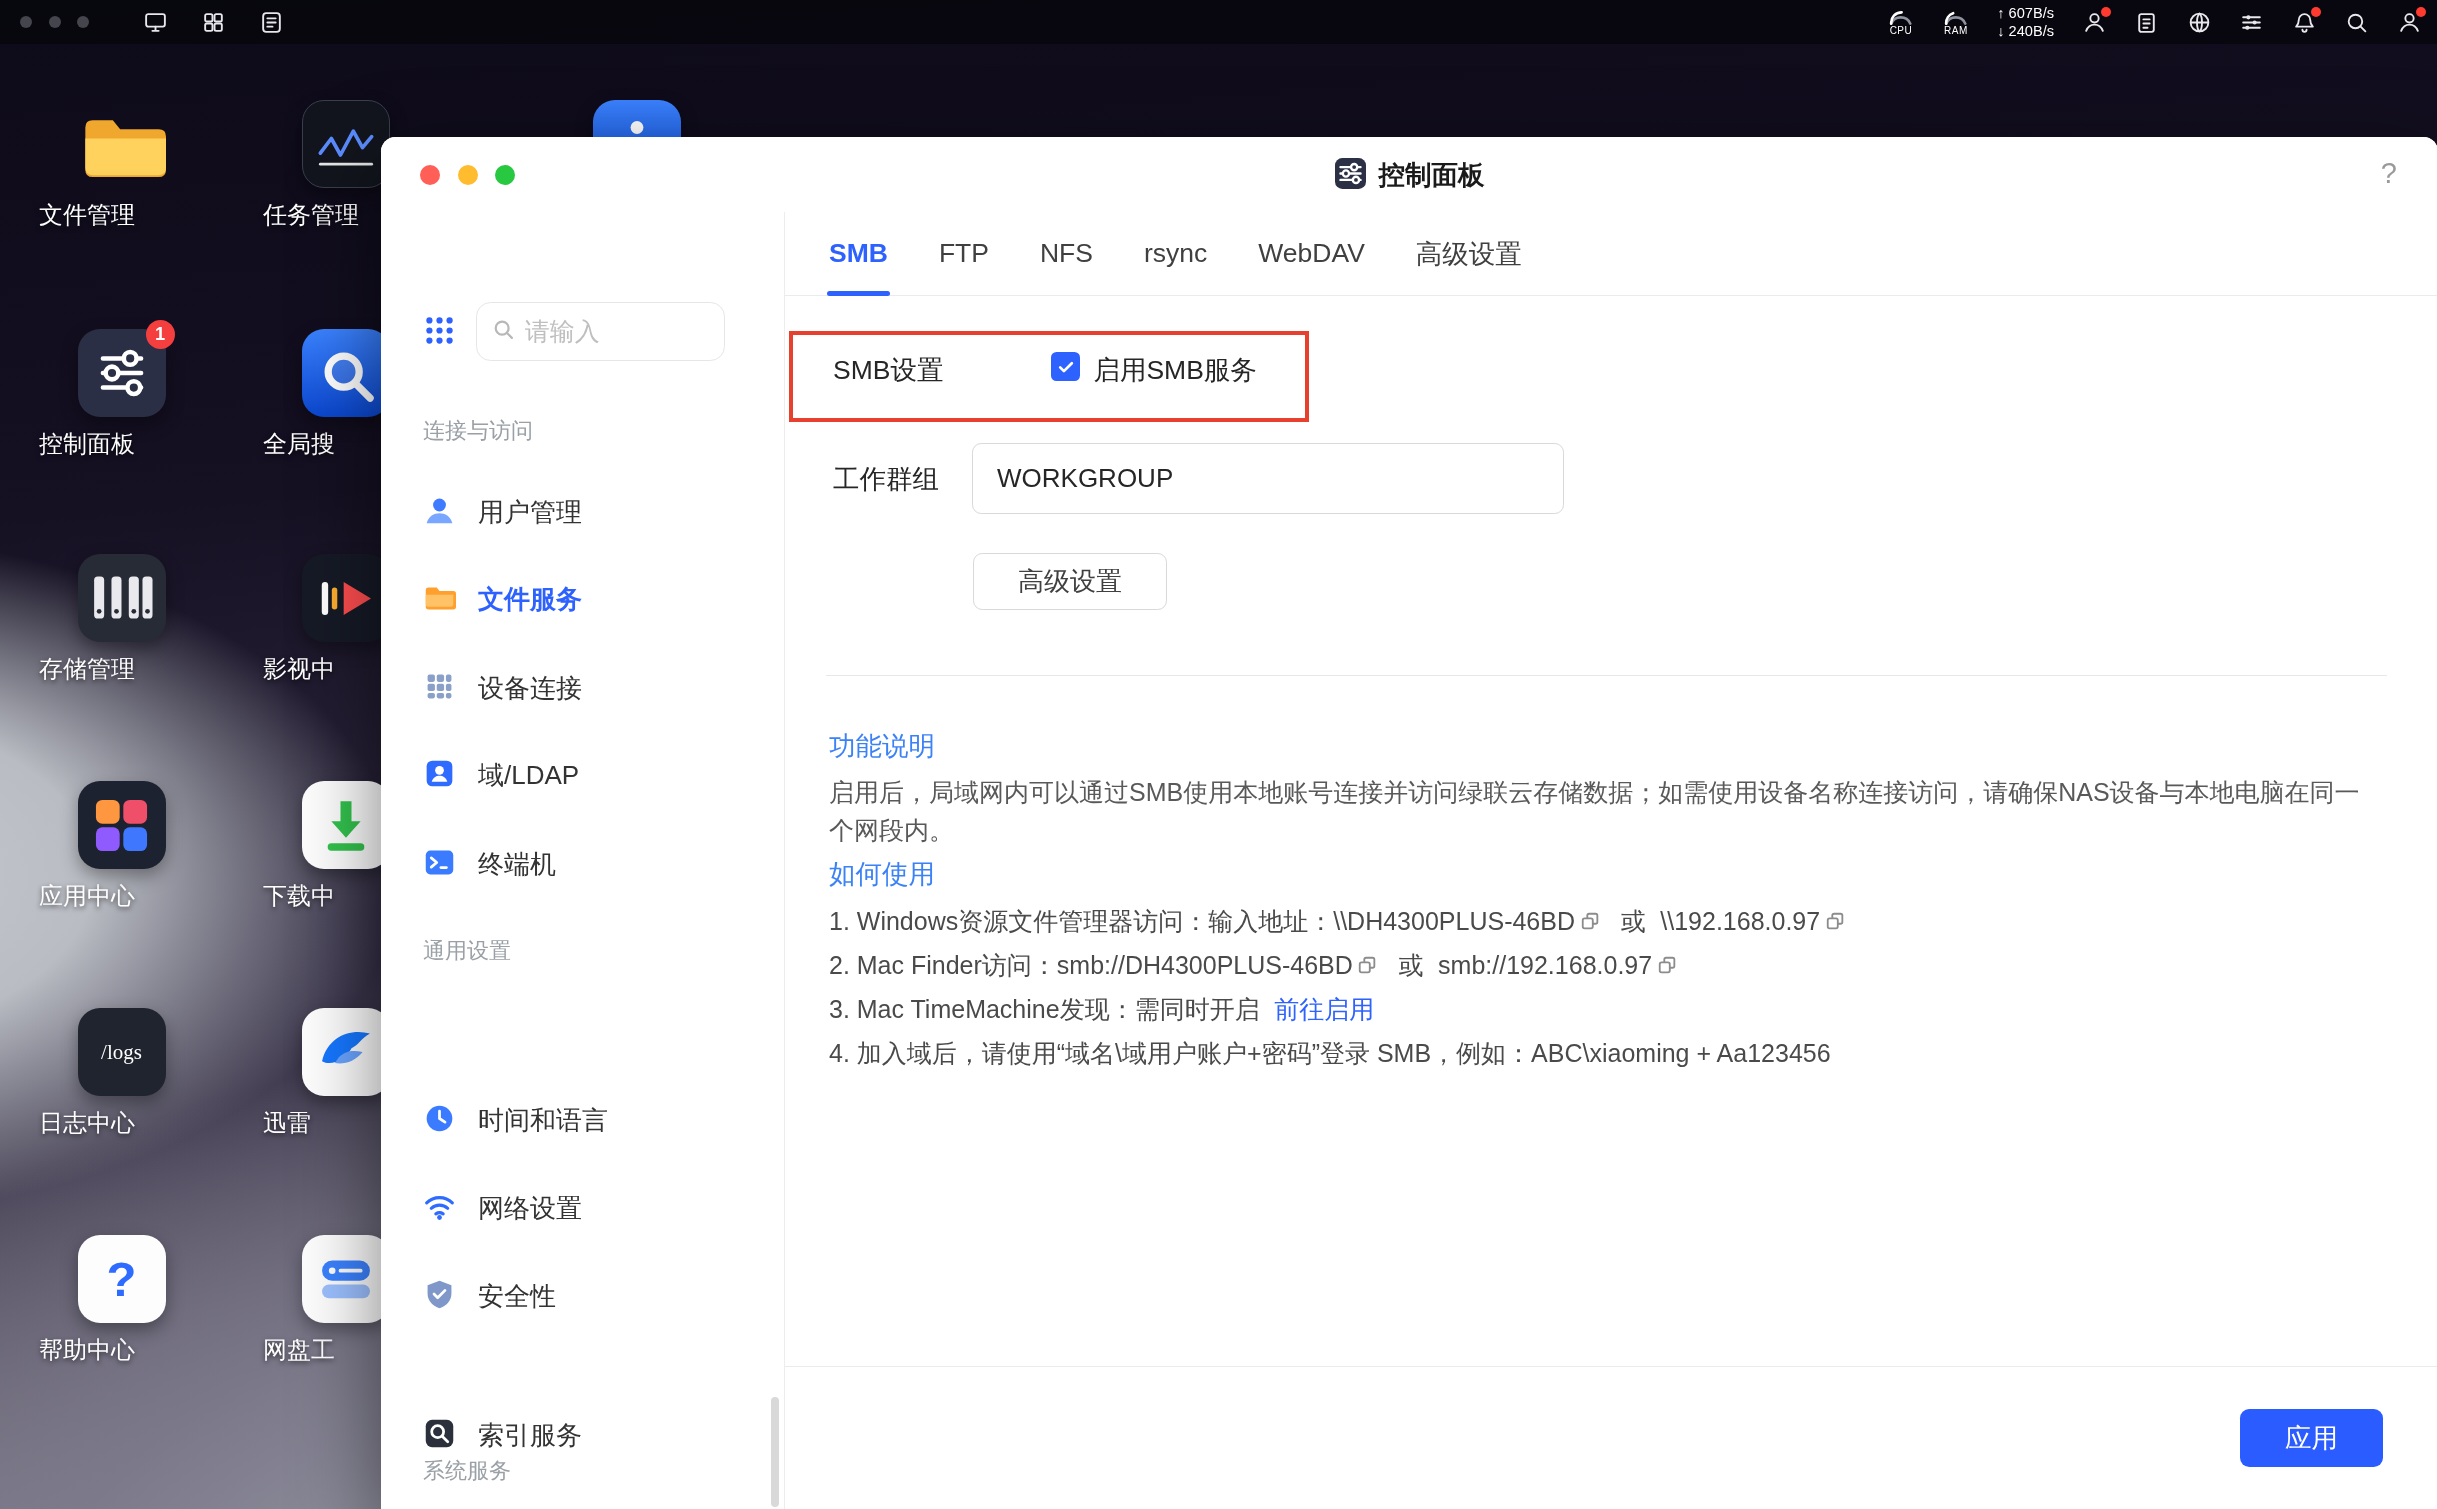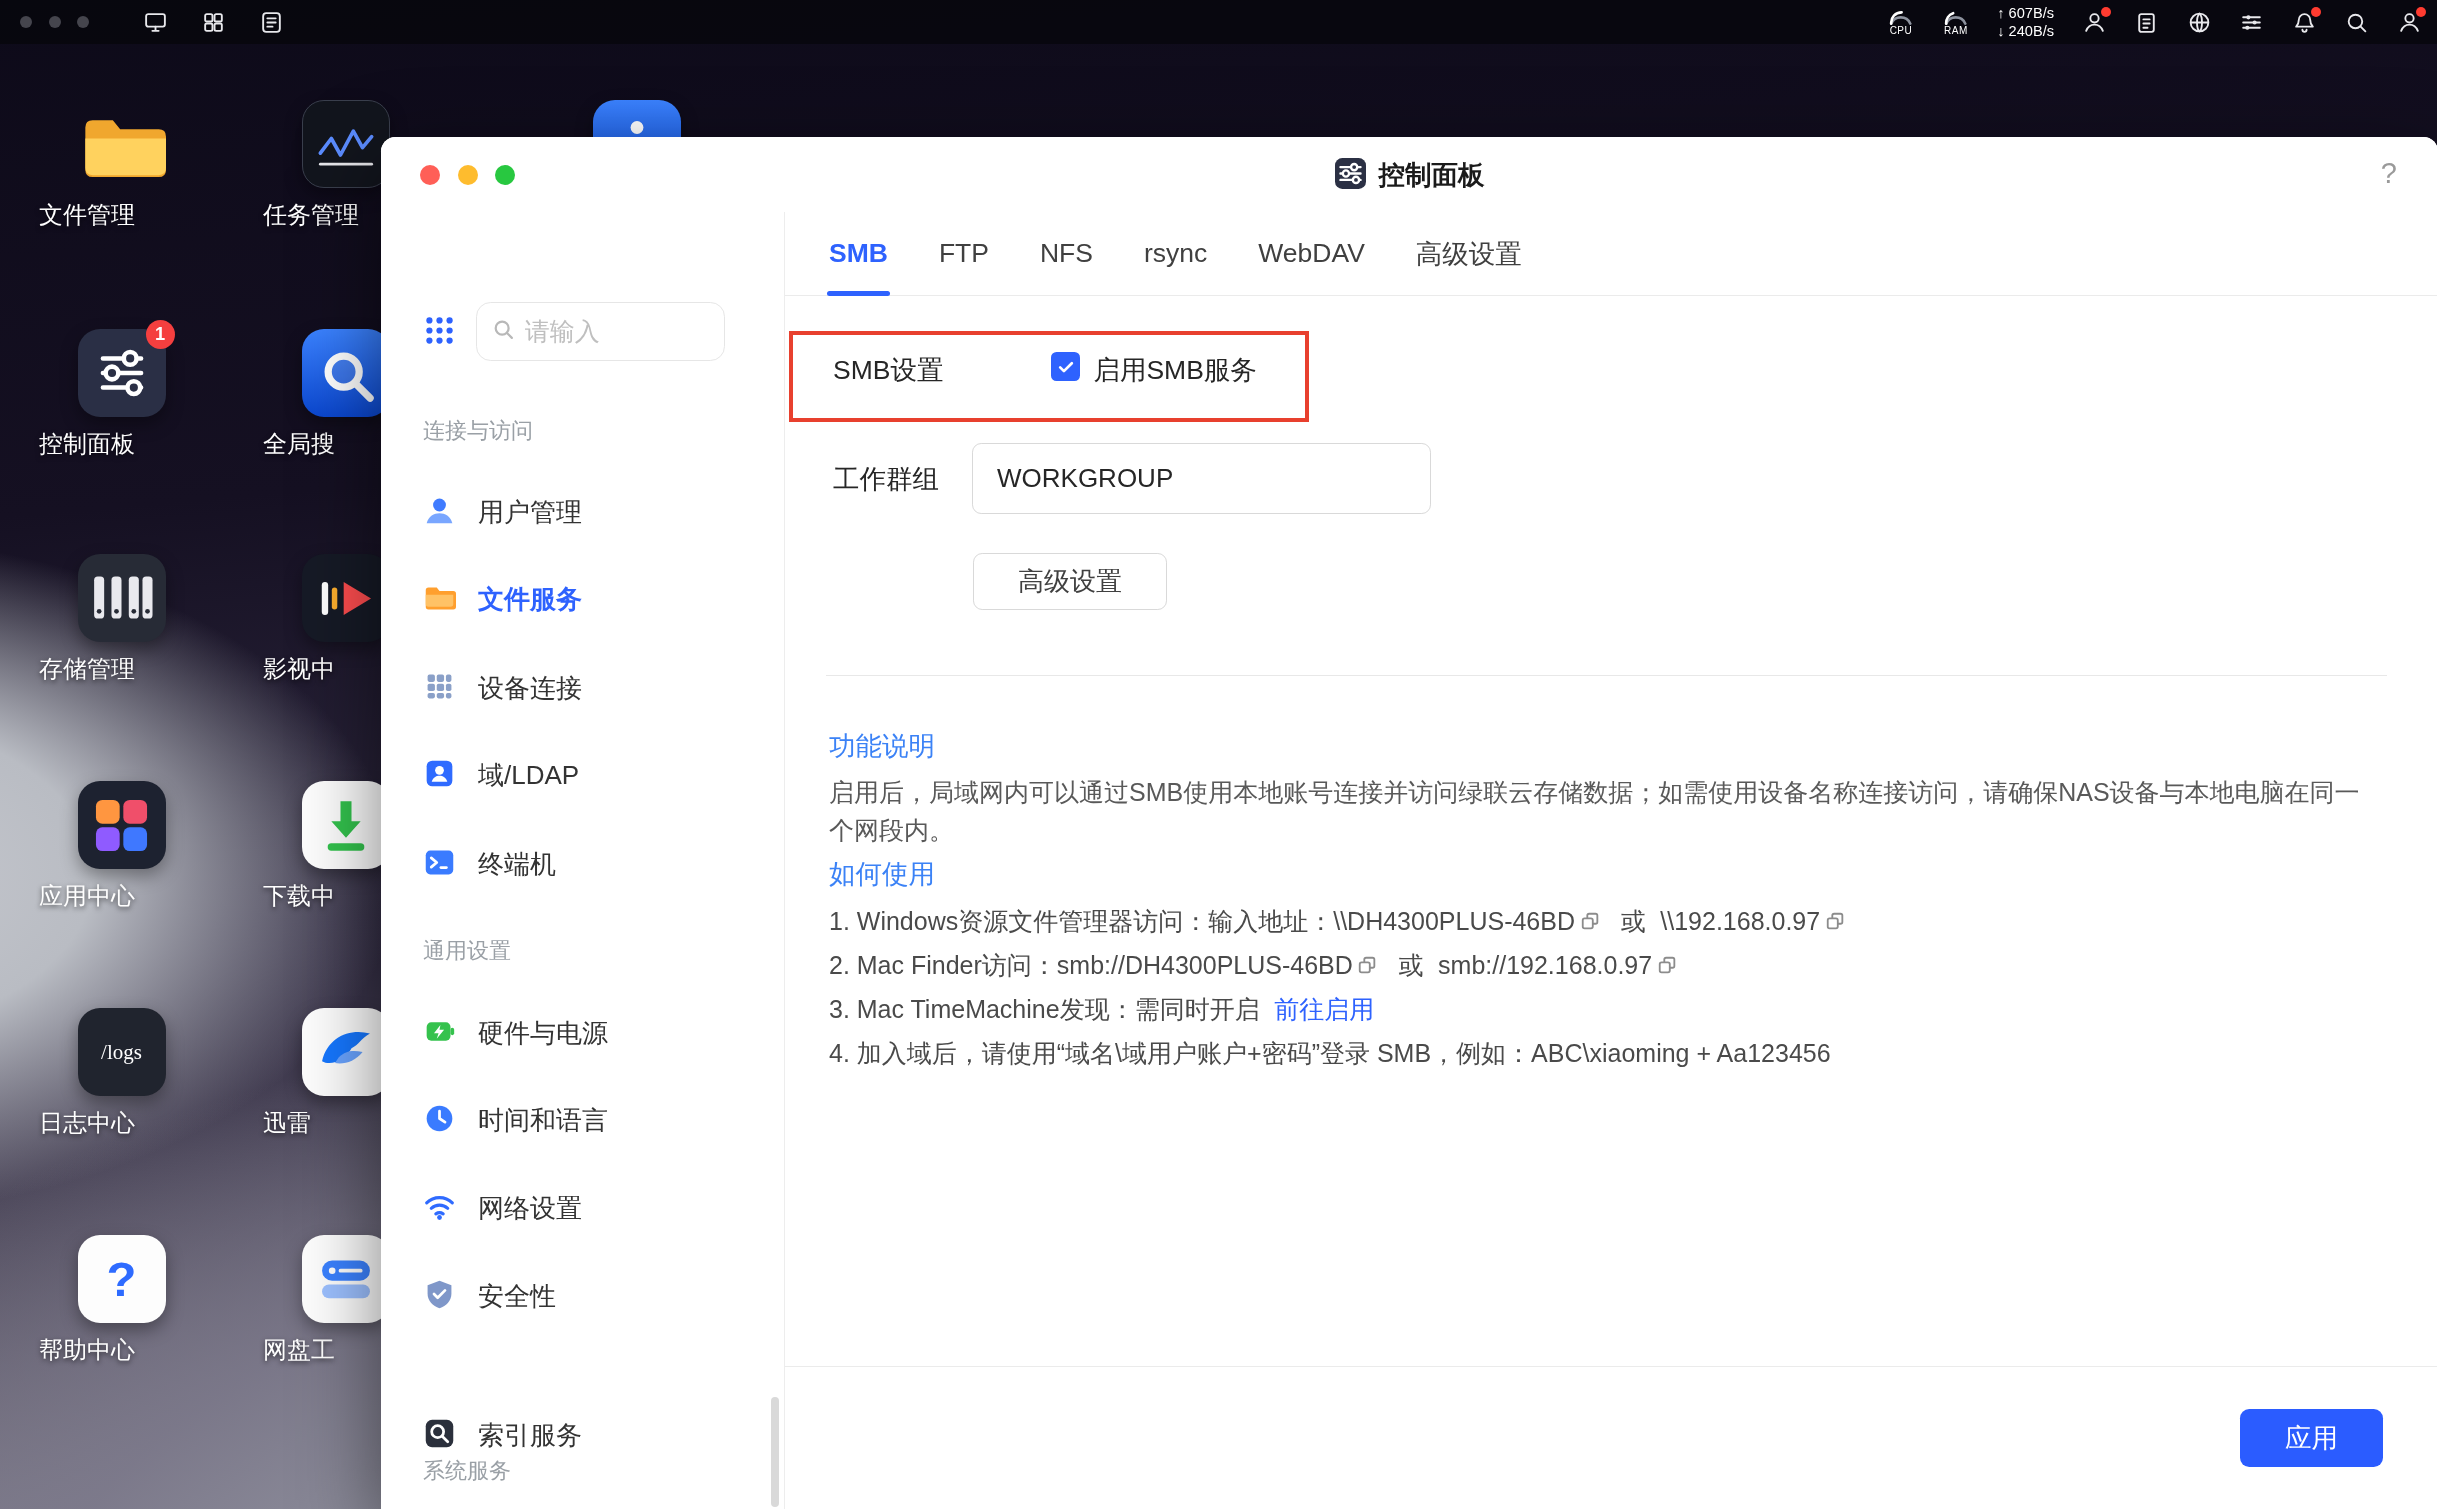--- a/index.html
+++ b/index.html
@@ -79,21 +79,21 @@
   .panel { position:relative; height:1070px; }
   .annot { position:absolute; left:3.7px; top:35px; width:520px; height:91px;
     border:4.6px solid #e8402e; pointer-events:none; }
   .smb-row { position:absolute; left:48px; top:56px; height:55px; display:flex; }
   .field-label { font-size:26.5px; color:#262626; }
   .cbx { width:29px; height:29px; border-radius:5.5px; background:#2e62fe; display:inline-flex;
     align-items:center; justify-content:center; margin-left:108px; cursor:pointer; }
   .cbx-label { font-size:26.5px; color:#262626; margin-left:13px; }
   .wg-row { position:absolute; left:48px; top:147px; height:71px; display:flex; align-items:center; }
   .wg-row .field-label { width:139px; }
-  .txt-input { width:459px; height:71px; border:1.4px solid #d9d9d9; border-radius:9.2px; padding:0 24px;
+  .txt-input { width:592px; height:71px; border:1.4px solid #d9d9d9; border-radius:9.2px; padding:0 24px;
     font-size:26px; color:#262626; outline:none; font-family:"Liberation Sans","DejaVu Sans",sans-serif; }
   .adv-btn { position:absolute; left:188px; top:257px; width:194px; height:57px; border:1.4px solid #d9d9d9;
     border-radius:9.2px; background:#fff; font-size:26px; color:#404040; cursor:pointer;
     font-family:"Liberation Sans","DejaVu Sans",sans-serif; }
   .hdiv { position:absolute; left:41px; right:51px; top:379px; border-top:0.9px solid #e8e8e8; }
   .sec-title { position:absolute; left:44px; font-size:26.5px; font-weight:400; color:#3b82f6; }
   .sec-text { position:absolute; left:44px; right:73px; font-size:25px; color:#595959; line-height:1.5; }
   .hline { position:absolute; left:44px; right:73px; font-size:25px; color:#4a4a4a; display:flex;
     align-items:center; white-space:nowrap; }
   .orr { margin:0 14.6px; }
@@ -443,28 +443,20 @@
           <span><svg width="33" height="33" viewBox="0 0 36 36">
                 <rect x="3" y="5" width="30" height="26" rx="5" fill="#3a7bff"></rect>
                 <path d="M9 13l6 5-6 5" stroke="#fff" stroke-width="3" fill="none" stroke-linecap="round" stroke-linejoin="round"></path>
                 <rect x="18" y="22" width="9" height="3" rx="1.5" fill="#fff"></rect>
               </svg></span>
           <span class="ilbl">终端机</span>
         </div>
 
         <div class="sec-h" style="top:720px">通用设置</div>
 
-        <div class="sb-item" style="top:777px">
-          <span><svg width="33" height="33" viewBox="0 0 36 36">
-                <rect x="4" y="8" width="26" height="20" rx="5" fill="#35c24d"></rect>
-                <rect x="30" y="14" width="4" height="8" rx="2" fill="#35c24d"></rect>
-                <path d="M19 11l-7 9h5l-2 6 8-10h-5z" fill="#fff"></path>
-              </svg></span>
-          <span class="ilbl">硬件与电源</span>
-        </div>
         <div class="sb-item" style="top:864px">
           <span><svg width="33" height="33" viewBox="0 0 36 36">
                 <circle cx="18" cy="18" r="14" fill="#3a7bff"></circle>
                 <path d="M18 10v8l6 4" stroke="#fff" stroke-width="3" fill="none" stroke-linecap="round" stroke-linejoin="round"></path>
               </svg></span>
           <span class="ilbl">时间和语言</span>
         </div>
         <div class="sb-item" style="top:952px">
           <span><svg width="33" height="33" viewBox="0 0 36 36" fill="none" stroke="#2f6bff" stroke-width="3.4" stroke-linecap="round">
                 <path d="M4 14a20 20 0 0 1 28 0"></path>

